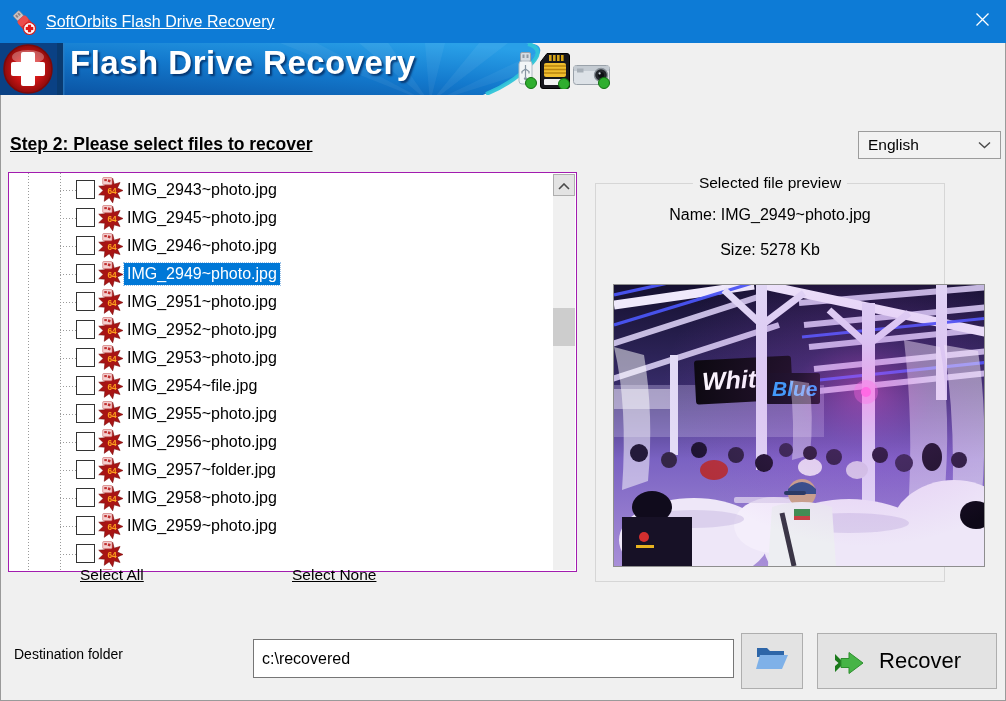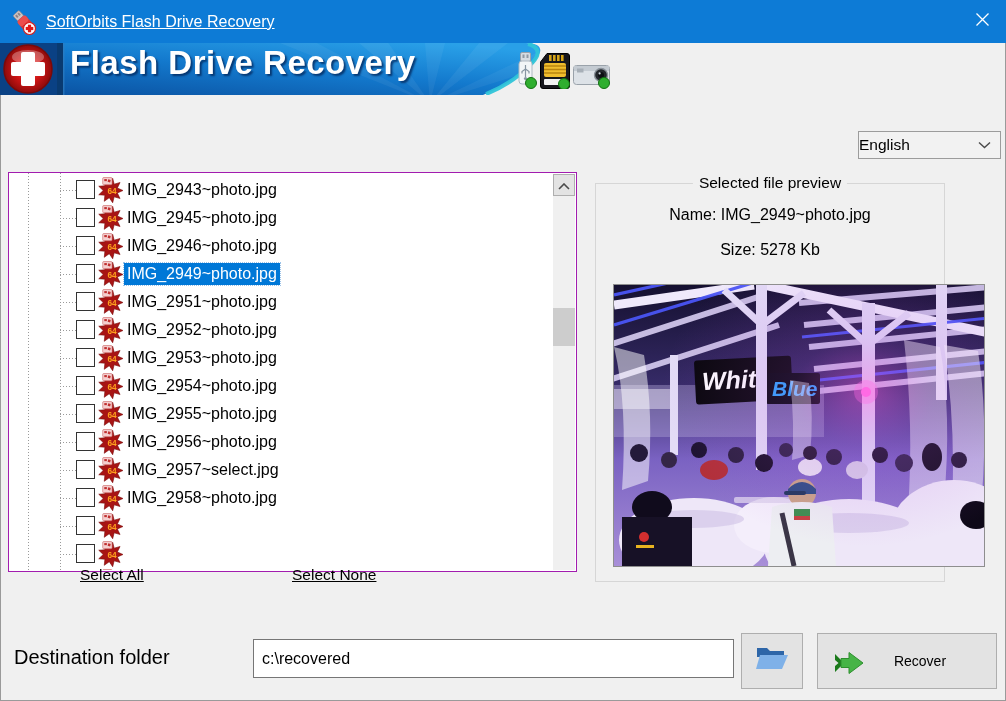--- a/index.html
+++ b/index.html
@@ -14,21 +14,21 @@
   .titlebar .title{margin-left:8px;color:#fff;font-size:16px;text-decoration:underline;}
   .close-btn{position:absolute;right:0;top:0;width:48px;height:43px;display:flex;align-items:center;justify-content:center;cursor:pointer;}
   
   .banner{position:absolute;left:0;top:43px;width:893px;height:52px;padding-left:34px;}
   .banner svg.bg{position:absolute;left:0;top:0;}
   .banner .bname{position:absolute;left:70px;top:1px;font-size:33px;font-weight:bold;color:#fff;letter-spacing:.5px;text-shadow:2px 2px 2px rgba(4,40,92,.8);white-space:nowrap;}
   .banner .dev-icons{position:absolute;left:514px;top:14px;height:36px;display:flex;align-items:flex-end;gap:3px;}
   
   .step-heading{position:absolute;left:10px;top:134px;font-size:17.5px;font-weight:bold;text-decoration:underline;}
   .lang-select{position:absolute;left:858px;top:131px;width:143px;height:28px;background:#f2f2f2;border:1px solid #9c9c9c;box-sizing:border-box;display:flex;align-items:center;cursor:default;}
-  .lang-select .val{font-size:15.5px;flex:1;}
+  .lang-select .val{margin-left:9px;font-size:15.5px;flex:1;}
   .lang-select .chev{margin-right:9px;display:flex;}
   
   .file-list{position:absolute;left:8px;top:172px;width:569px;height:400px;background:#fff;border:1px solid #a21caf;box-sizing:border-box;}
   .guide-v{position:absolute;top:0;bottom:0;width:1px;background-image:repeating-linear-gradient(to bottom,#9a9a9a 0 1px,transparent 1px 3px);}
   .rows{position:absolute;left:0;top:4px;right:23px;bottom:1px;overflow:hidden;}
   .row{position:relative;height:28px;}
   .row .stub{position:absolute;left:51px;top:13px;width:17px;height:1px;background-image:repeating-linear-gradient(to right,#9a9a9a 0 1px,transparent 1px 3px);}
   .row .cb{position:absolute;left:67px;top:3px;width:19px;height:19px;background:#fff;border:1px solid #333;box-sizing:border-box;}
   .row .ficon{position:absolute;left:88px;top:0;width:27px;height:27px;}
   .row .flabel{position:absolute;left:115px;top:2px;font-size:16px;line-height:22px;padding:0 3px;white-space:nowrap;}
@@ -40,27 +40,27 @@
   .sbar .thumb{position:absolute;left:0;top:134px;width:22px;height:38px;background:#cdcdcd;}
   
   .preview-group{position:absolute;left:595px;top:183px;width:350px;height:399px;border:1px solid #d6d6d6;box-sizing:border-box;}
   .preview-group .legend{position:absolute;top:-10px;left:50%;transform:translateX(-50%);background:#f0f0f0;padding:0 6px;font-size:15.5px;white-space:nowrap;}
   .preview-group .pname{position:absolute;top:22px;left:0;width:100%;text-align:center;font-size:16px;}
   .preview-group .psize{position:absolute;top:57px;left:0;width:100%;text-align:center;font-size:16px;}
   .photo{position:absolute;left:17px;top:100px;width:370px;height:281px;border:1px solid #8e8e8e;overflow:hidden;background:#221848;}
   
   .link{position:absolute;top:566px;font-size:15.5px;text-decoration:underline;cursor:pointer;}
   .link.sel-all{left:80px;} .link.sel-none{left:292px;}
-  .dest-label{position:absolute;left:14px;top:646px;font-size:20px;}
+  .dest-label{position:absolute;left:14px;top:646px;font-size:14px;}
   .dest-input{position:absolute;left:253px;top:639px;width:481px;height:39px;box-sizing:border-box;border:1px solid #767676;background:#fff;font-family:"Liberation Sans",sans-serif;font-size:16px;padding:8px 8px;color:#000;}
   .btn{position:absolute;top:633px;height:56px;background:#e3e3e3;border:1px solid #aeaeae;box-sizing:border-box;display:flex;align-items:center;justify-content:center;cursor:pointer;}
   .folder-btn{left:741px;width:62px;}
   .recover-btn{left:817px;width:180px;}
   .recover-btn .ricon{position:absolute;left:14px;top:16px;}
-  .recover-btn .rlabel{font-size:14px;margin-left:26px;}
+  .recover-btn .rlabel{font-size:22px;margin-left:26px;}
 </style>
 </head>
 <body>
 
 <div class="window">
 
   <div class="titlebar">
     <span class="appicon">
       <svg width="28" height="28" viewBox="0 0 28 28">
         <g transform="rotate(-42 14 14)">
@@ -154,20 +154,21 @@
           <rect x="4" y="7.5" width="6.5" height="4" fill="#a7afb7"></rect>
           <circle cx="28" cy="14" r="6.5" fill="#23272c" stroke="#8a929a" stroke-width="1.4"></circle>
           <circle cx="28" cy="14" r="3" fill="#0c0f13"></circle>
           <circle cx="26.6" cy="12.4" r="1.1" fill="#cfd6dd"></circle>
           <circle cx="31" cy="22" r="5.5" fill="#2fae2f" stroke="#127012"></circle>
         </svg>
       </span>
     </span>
   </div>
 
+  <div class="step-heading">Step 2: Please select files to recover</div>
   <div class="lang-select">
     <span class="val">English</span>
     <span class="chev">
       <svg width="13" height="8" viewBox="0 0 13 8">
           <path d="M1 1.5 L6.5 6.5 L12 1.5" fill="none" stroke="#4a4a4a" stroke-width="1.4"></path>
         </svg>
     </span>
   </div>
 
   <div class="file-list">
@@ -277,21 +278,21 @@
       <span class="cb"></span>
       <span class="ficon">
         <svg width="27" height="27" viewBox="0 0 26 26">
           <polygon points="25,13 19.6,15.4 22.2,20.7 16.5,19.1 15.1,24.8 11.8,19.9 7,23.4 7.6,17.5 1.7,17.1 6,13 1.7,8.9 7.6,8.5 7,2.6 11.8,6.1 15.1,1.2 16.5,6.9 22.2,5.3 19.6,10.6" fill="#a81414" stroke="#7d0d0d" stroke-width="0.6"></polygon>
           <text x="14.5" y="16.8" font-size="8" font-weight="bold" fill="#ffa21f" text-anchor="middle" font-family="Liberation Sans, sans-serif">64</text>
           <rect x="5.5" y="0.5" width="9" height="7" rx="1" fill="#f4cfcf" stroke="#c66" stroke-width="0.6"></rect>
           <rect x="7" y="2" width="2.5" height="2" fill="#c03030"></rect>
           <rect x="10.5" y="2.5" width="2.5" height="2.5" fill="#c03030" transform="rotate(15 11.7 3.7)"></rect>
         </svg>
       </span>
-      <span class="flabel">IMG_2954~photo.jpg</span>
+      <span class="flabel">IMG_2954~file.jpg</span>
     </div>
         <div class="row">
       <span class="stub"></span>
       <span class="cb"></span>
       <span class="ficon">
         <svg width="27" height="27" viewBox="0 0 26 26">
           <polygon points="25,13 19.6,15.4 22.2,20.7 16.5,19.1 15.1,24.8 11.8,19.9 7,23.4 7.6,17.5 1.7,17.1 6,13 1.7,8.9 7.6,8.5 7,2.6 11.8,6.1 15.1,1.2 16.5,6.9 22.2,5.3 19.6,10.6" fill="#a81414" stroke="#7d0d0d" stroke-width="0.6"></polygon>
           <text x="14.5" y="16.8" font-size="8" font-weight="bold" fill="#ffa21f" text-anchor="middle" font-family="Liberation Sans, sans-serif">64</text>
           <rect x="5.5" y="0.5" width="9" height="7" rx="1" fill="#f4cfcf" stroke="#c66" stroke-width="0.6"></rect>
           <rect x="7" y="2" width="2.5" height="2" fill="#c03030"></rect>
@@ -319,21 +320,21 @@
       <span class="cb"></span>
       <span class="ficon">
         <svg width="27" height="27" viewBox="0 0 26 26">
           <polygon points="25,13 19.6,15.4 22.2,20.7 16.5,19.1 15.1,24.8 11.8,19.9 7,23.4 7.6,17.5 1.7,17.1 6,13 1.7,8.9 7.6,8.5 7,2.6 11.8,6.1 15.1,1.2 16.5,6.9 22.2,5.3 19.6,10.6" fill="#a81414" stroke="#7d0d0d" stroke-width="0.6"></polygon>
           <text x="14.5" y="16.8" font-size="8" font-weight="bold" fill="#ffa21f" text-anchor="middle" font-family="Liberation Sans, sans-serif">64</text>
           <rect x="5.5" y="0.5" width="9" height="7" rx="1" fill="#f4cfcf" stroke="#c66" stroke-width="0.6"></rect>
           <rect x="7" y="2" width="2.5" height="2" fill="#c03030"></rect>
           <rect x="10.5" y="2.5" width="2.5" height="2.5" fill="#c03030" transform="rotate(15 11.7 3.7)"></rect>
         </svg>
       </span>
-      <span class="flabel">IMG_2957~select.jpg</span>
+      <span class="flabel">IMG_2957~folder.jpg</span>
     </div>
         <div class="row">
       <span class="stub"></span>
       <span class="cb"></span>
       <span class="ficon">
         <svg width="27" height="27" viewBox="0 0 26 26">
           <polygon points="25,13 19.6,15.4 22.2,20.7 16.5,19.1 15.1,24.8 11.8,19.9 7,23.4 7.6,17.5 1.7,17.1 6,13 1.7,8.9 7.6,8.5 7,2.6 11.8,6.1 15.1,1.2 16.5,6.9 22.2,5.3 19.6,10.6" fill="#a81414" stroke="#7d0d0d" stroke-width="0.6"></polygon>
           <text x="14.5" y="16.8" font-size="8" font-weight="bold" fill="#ffa21f" text-anchor="middle" font-family="Liberation Sans, sans-serif">64</text>
           <rect x="5.5" y="0.5" width="9" height="7" rx="1" fill="#f4cfcf" stroke="#c66" stroke-width="0.6"></rect>
           <rect x="7" y="2" width="2.5" height="2" fill="#c03030"></rect>
@@ -347,20 +348,21 @@
       <span class="cb"></span>
       <span class="ficon">
         <svg width="27" height="27" viewBox="0 0 26 26">
           <polygon points="25,13 19.6,15.4 22.2,20.7 16.5,19.1 15.1,24.8 11.8,19.9 7,23.4 7.6,17.5 1.7,17.1 6,13 1.7,8.9 7.6,8.5 7,2.6 11.8,6.1 15.1,1.2 16.5,6.9 22.2,5.3 19.6,10.6" fill="#a81414" stroke="#7d0d0d" stroke-width="0.6"></polygon>
           <text x="14.5" y="16.8" font-size="8" font-weight="bold" fill="#ffa21f" text-anchor="middle" font-family="Liberation Sans, sans-serif">64</text>
           <rect x="5.5" y="0.5" width="9" height="7" rx="1" fill="#f4cfcf" stroke="#c66" stroke-width="0.6"></rect>
           <rect x="7" y="2" width="2.5" height="2" fill="#c03030"></rect>
           <rect x="10.5" y="2.5" width="2.5" height="2.5" fill="#c03030" transform="rotate(15 11.7 3.7)"></rect>
         </svg>
       </span>
+      <span class="flabel">IMG_2959~photo.jpg</span>
     </div>
         <div class="row">
       <span class="stub"></span>
       <span class="cb"></span>
       <span class="ficon">
         <svg width="27" height="27" viewBox="0 0 26 26">
           <polygon points="25,13 19.6,15.4 22.2,20.7 16.5,19.1 15.1,24.8 11.8,19.9 7,23.4 7.6,17.5 1.7,17.1 6,13 1.7,8.9 7.6,8.5 7,2.6 11.8,6.1 15.1,1.2 16.5,6.9 22.2,5.3 19.6,10.6" fill="#a81414" stroke="#7d0d0d" stroke-width="0.6"></polygon>
           <text x="14.5" y="16.8" font-size="8" font-weight="bold" fill="#ffa21f" text-anchor="middle" font-family="Liberation Sans, sans-serif">64</text>
           <rect x="5.5" y="0.5" width="9" height="7" rx="1" fill="#f4cfcf" stroke="#c66" stroke-width="0.6"></rect>
           <rect x="7" y="2" width="2.5" height="2" fill="#c03030"></rect>

